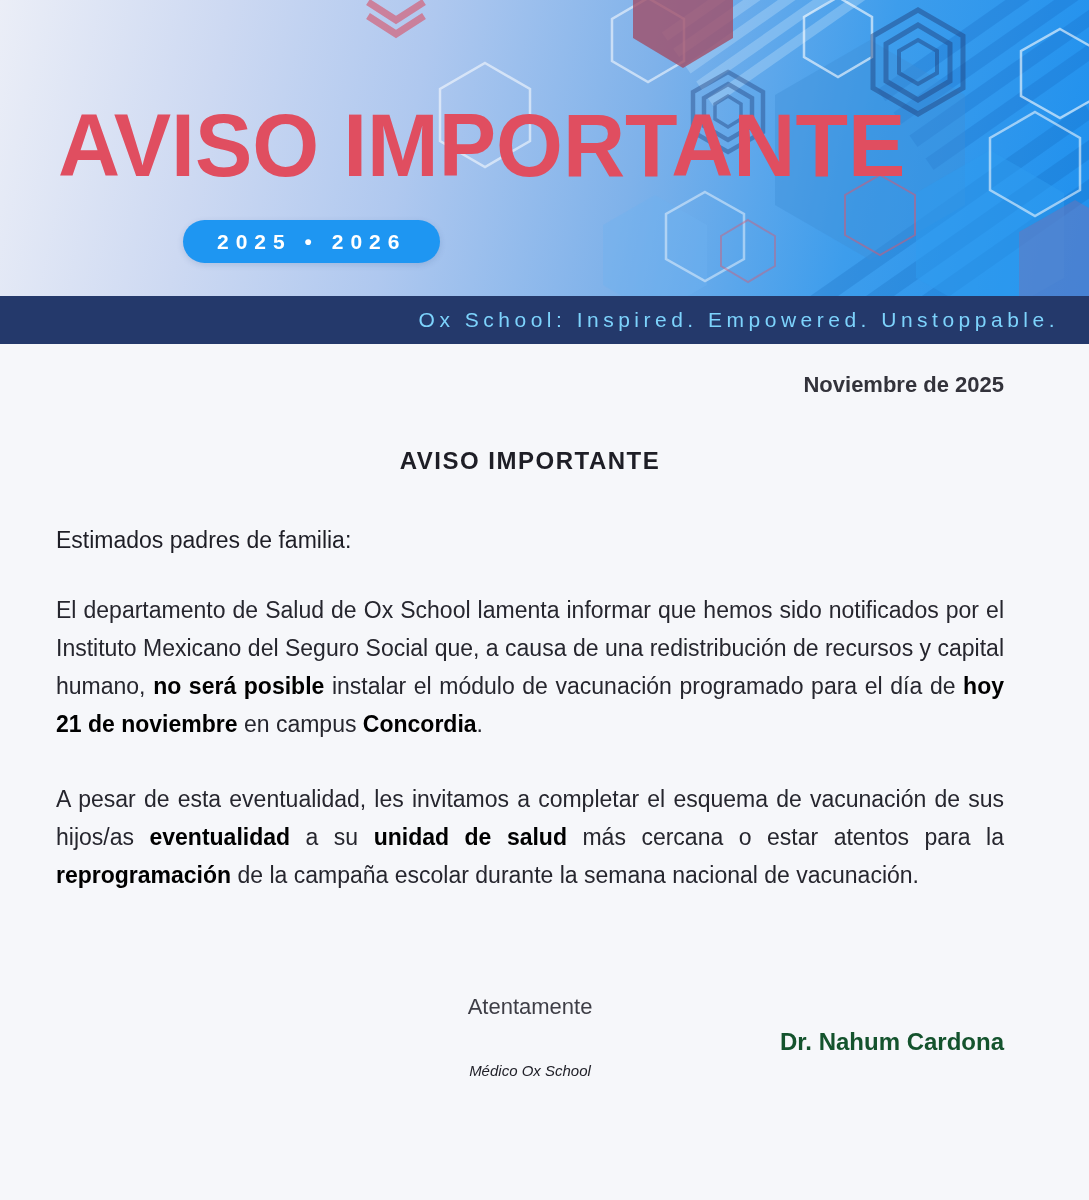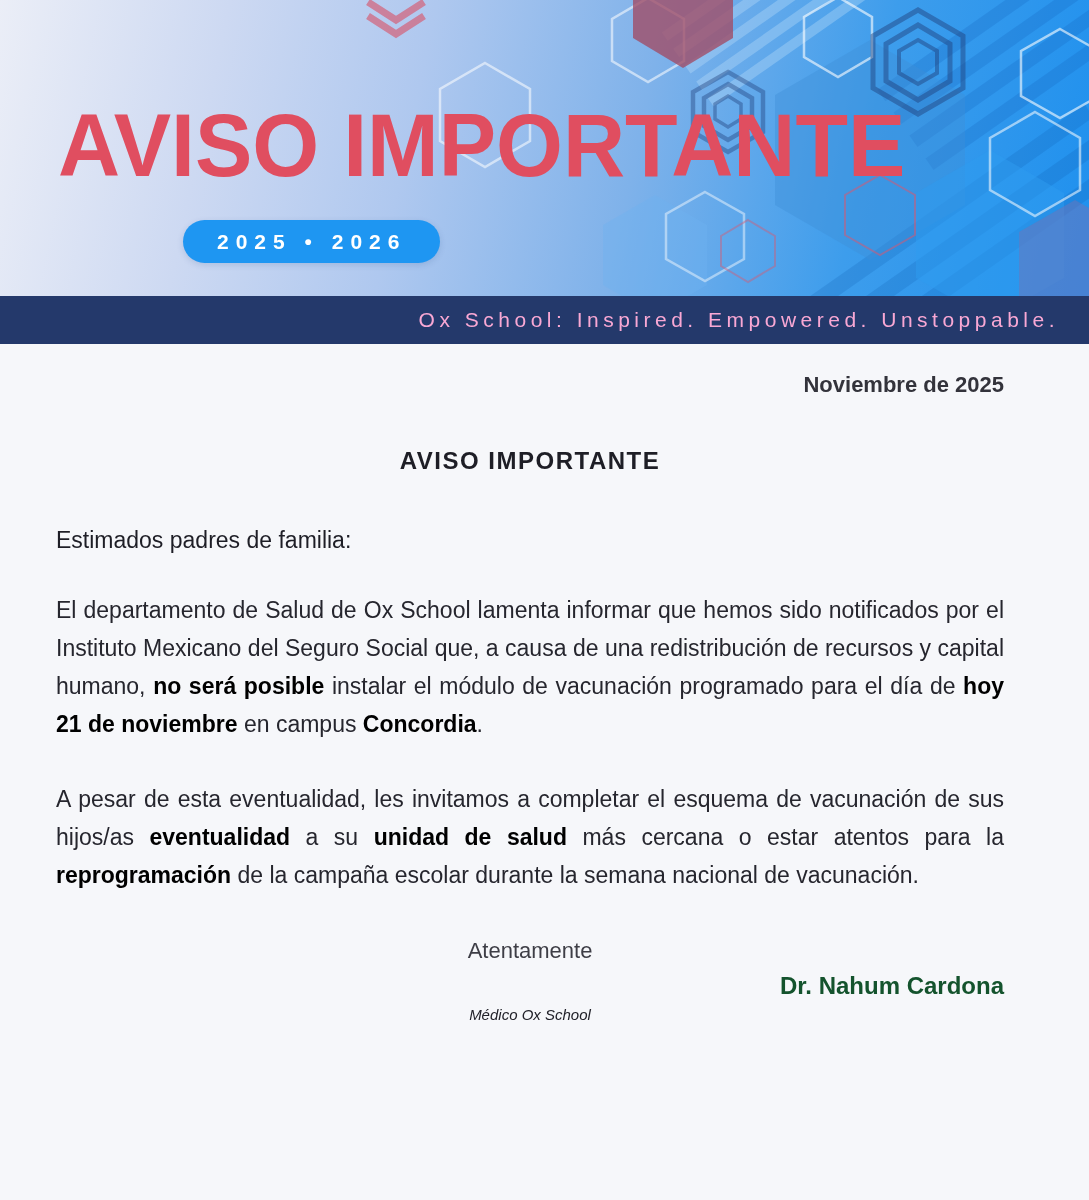--- a/index.html
+++ b/index.html
@@ -46,21 +46,21 @@
   }
 
   
   .tagline-bar {
     width: 100%; height: 48px;
     background: #24396B;
     display: flex; align-items: center; justify-content: flex-end;
     padding-right: 30px;
   }
   .tagline-bar span {
-    color: #f9a8d4;
+    color: #7dd3fc;
     font-size: 21px;
     letter-spacing: 4.5px;
   }
 
   
   .letter { padding: 28px 85px 0 56px; }
   .letter-date {
     text-align: right;
     font-weight: bold;
     font-size: 22px;
@@ -83,21 +83,21 @@
   .para {
     margin-top: 37px;
     font-size: 23px;
     line-height: 38px;
     text-align: justify;
     color: #26262E;
   }
   .para strong { font-weight: bold; color: #000000; }
 
   .signature {
-    margin-top: 44px;
+    margin-top: 100px;
     text-align: center;
   }
   .signature .closing { font-size: 22px; color: #3E3E46; }
   .signature .name   { font-size: 24px; font-weight: bold; color: #14532d; margin-top: 8px; text-align: right; }
   .signature .role   { font-size: 15px; font-weight: normal; font-style: italic; color: #22222A; margin-top: 6px; }
 </style>
 </head>
 <body>
 
 <div class="page">

